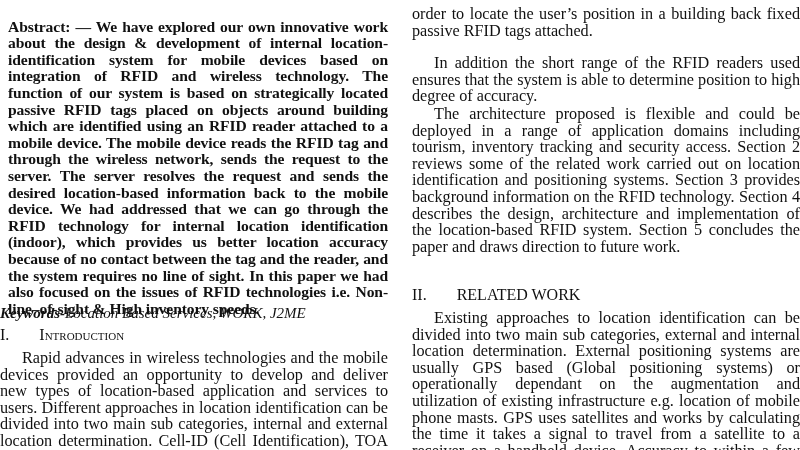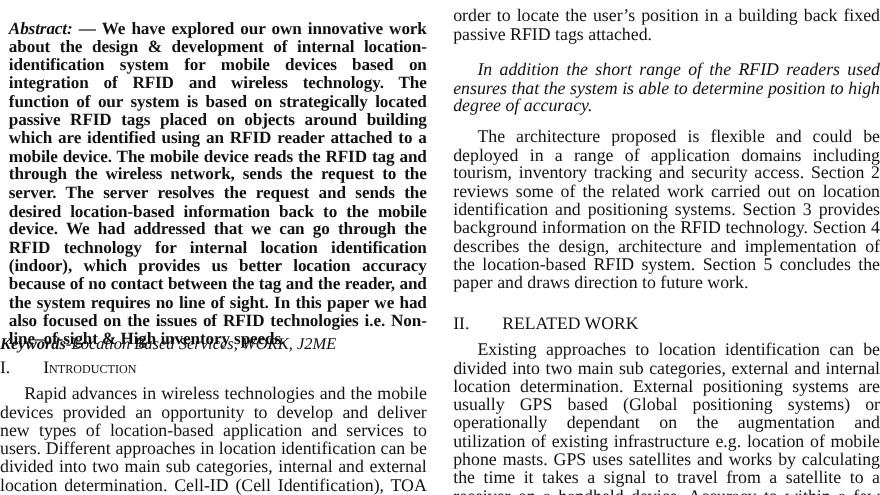--- a/index.html
+++ b/index.html
@@ -39,21 +39,20 @@
     left: 8px;
     top: 3px;
     width: 380px;
     font-weight: bold;
     font-size: 15.6px;
     line-height: 16.6px;
     text-align: justify;
     letter-spacing: -0.1px;
   }
   .abstract .lead {
-    font-style: italic;
     font-weight: bold;
     margin-top: 28px;
   }
   .keywords {
     position: absolute;
     left: 0;
     top: 290px;
     width: 388px;
     font-size: 15px;
     line-height: 17px;
@@ -97,26 +96,25 @@
     position: absolute;
     left: 0;
     top: 6px;
     width: 388px;
   }
   .r-p2 {
     position: absolute;
     left: 0;
     top: 55px;
     width: 388px;
-    font-style: italic;
   }
   .r-p3 {
     position: absolute;
     left: 0;
-    top: 116px;
+    top: 106px;
     width: 388px;
   }
   .r-p4 {
     position: absolute;
     left: 0;
     top: 310px;
     width: 388px;
   }
 </style>
 </head>

